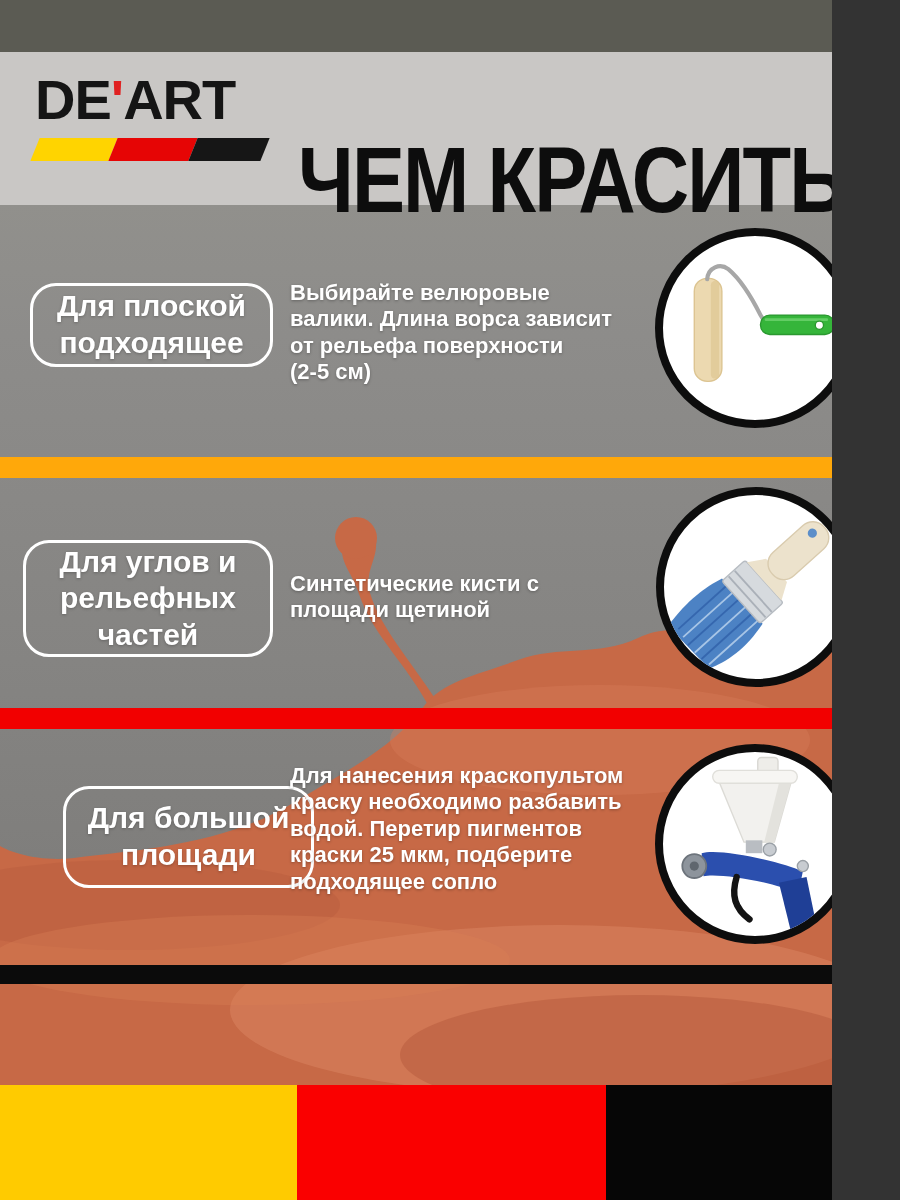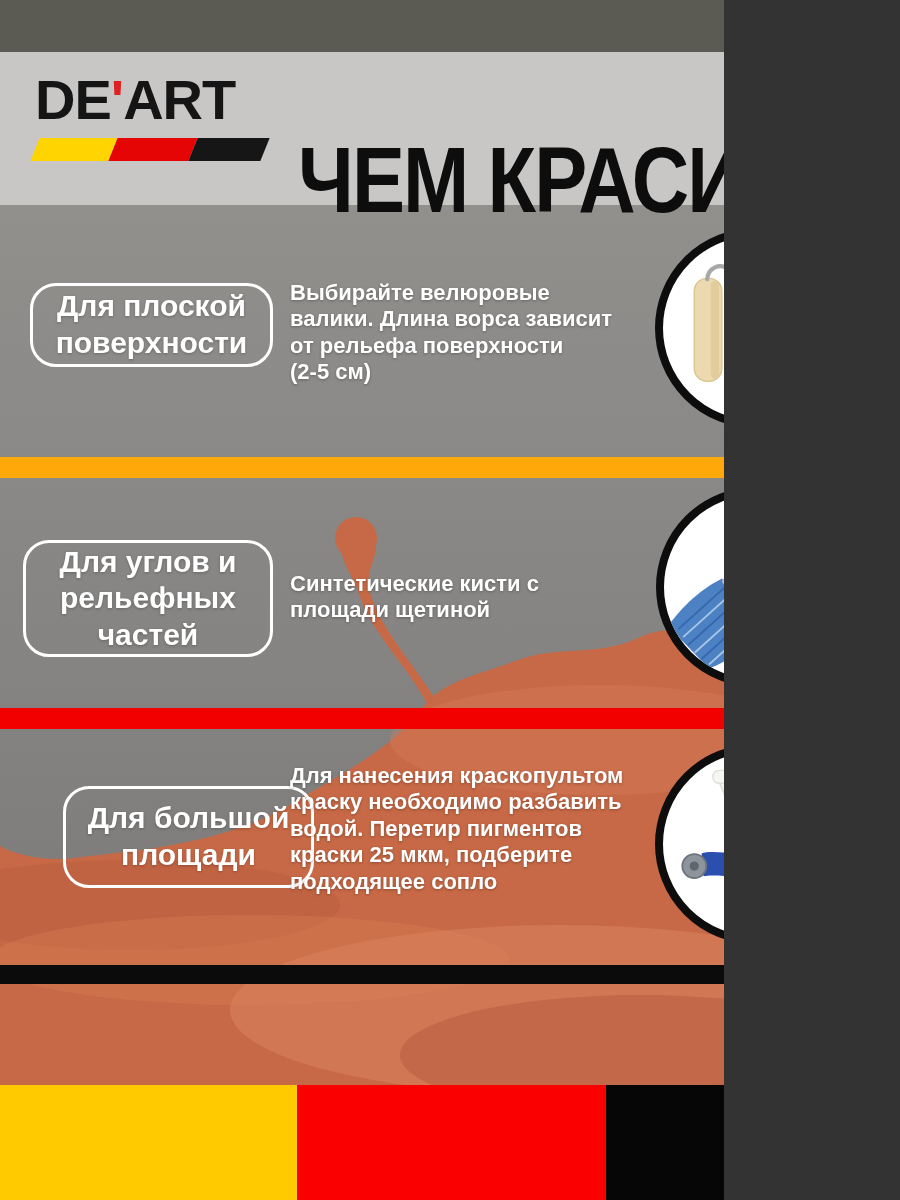--- a/index.html
+++ b/index.html
@@ -1,17 +1,17 @@
 <!DOCTYPE html>
 <html><head>
 <meta charset="utf-8">
 <style>
   * { margin:0; padding:0; box-sizing:border-box; }
   body { background:#333; font-family:"Liberation Sans", sans-serif; }
-  .canvas{ position:relative; width:724px; height:1200px; overflow:hidden;
+  .canvas{ position:relative; width:832px; height:1200px; overflow:hidden;
     background:linear-gradient(180deg,#97968f 0%,#8d8c8a 28%,#858482 55%,#7c7b79 80%,#747371 100%);padding-left:48px; }
 
   
   .top-band{ position:absolute; left:0; top:0; width:900px; height:52px; background:#5b5b53; }
   .header-band{ position:absolute; left:0; top:52px; width:900px; height:153px; background:#c9c7c5; }
   .brand{ position:absolute; left:35px; top:20px; width:235px; }
   .brand-text{ font-weight:bold; font-size:56px; letter-spacing:-1px; color:#151515; line-height:1; }
   .brand-text .apos{ color:#e02121; }
   .flag{ position:absolute; left:0; top:66px; width:230px; height:23px; transform:skewX(-22deg); transform-origin:center; display:flex; }
   .flag div{ height:100%; }
@@ -87,21 +87,21 @@
       <div class="flag">
         <div class="fy"></div>
         <div class="fr"></div>
         <div class="fb"></div>
       </div>
     </div>
     <div class="page-title">ЧЕМ КРАСИТЬ</div>
   </div>
 
   <div class="label-box box1">Для плоской
-поверхности</div>
+подходящее</div>
   <div class="desc desc1">Выбирайте велюровые
 валики. Длина ворса зависит
 от рельефа поверхности
 (2-5 см)</div>
   <div class="tool-circle circ1">
     <svg viewBox="0 0 200 200">
       <rect x="34" y="46" width="30" height="112" rx="14" fill="#ecd9b0" stroke="#dcc491" stroke-width="1.5"></rect>
       <rect x="52" y="49" width="9" height="106" rx="4.5" fill="#e0c896" opacity="0.8"></rect>
       <path d="M 48,47 C 49,34 62,29 71,36 C 84,47 95,64 106,86 C 108,90 110,92 112,94" fill="none" stroke="#a7a7a7" stroke-width="4.5" stroke-linecap="round"></path>
       <rect x="106" y="86" width="80" height="21" rx="10" fill="#35b53a" stroke="#2b9830" stroke-width="1.5"></rect>

